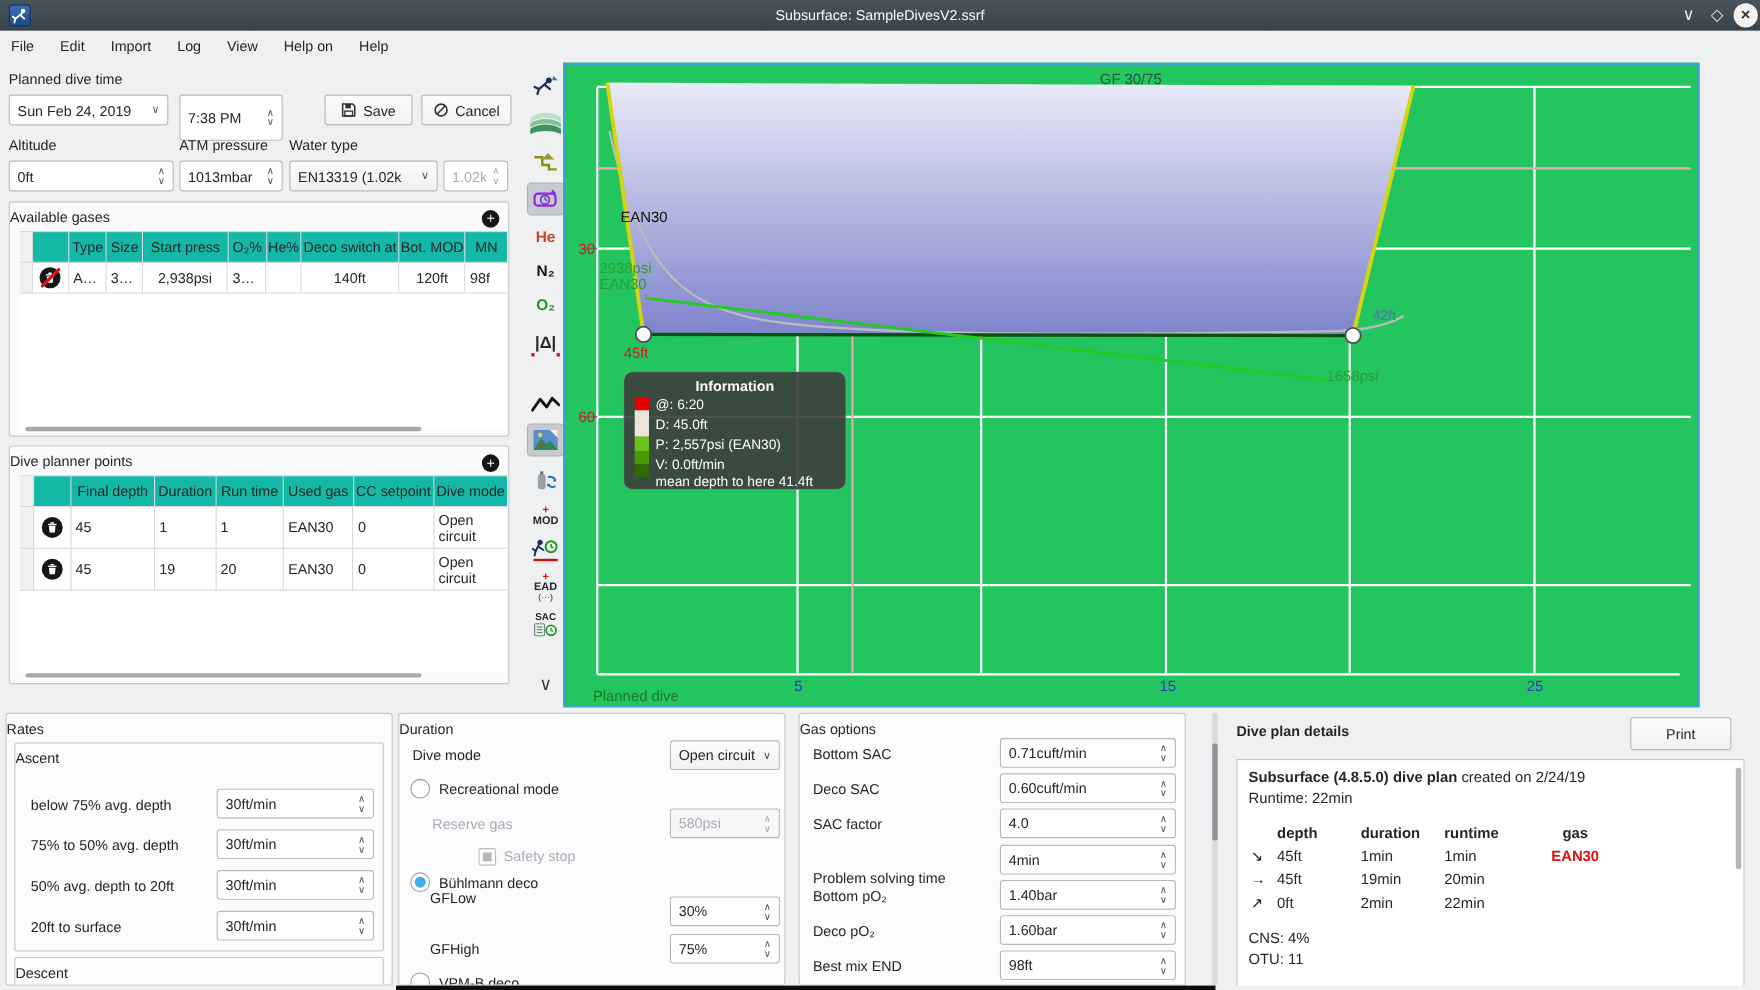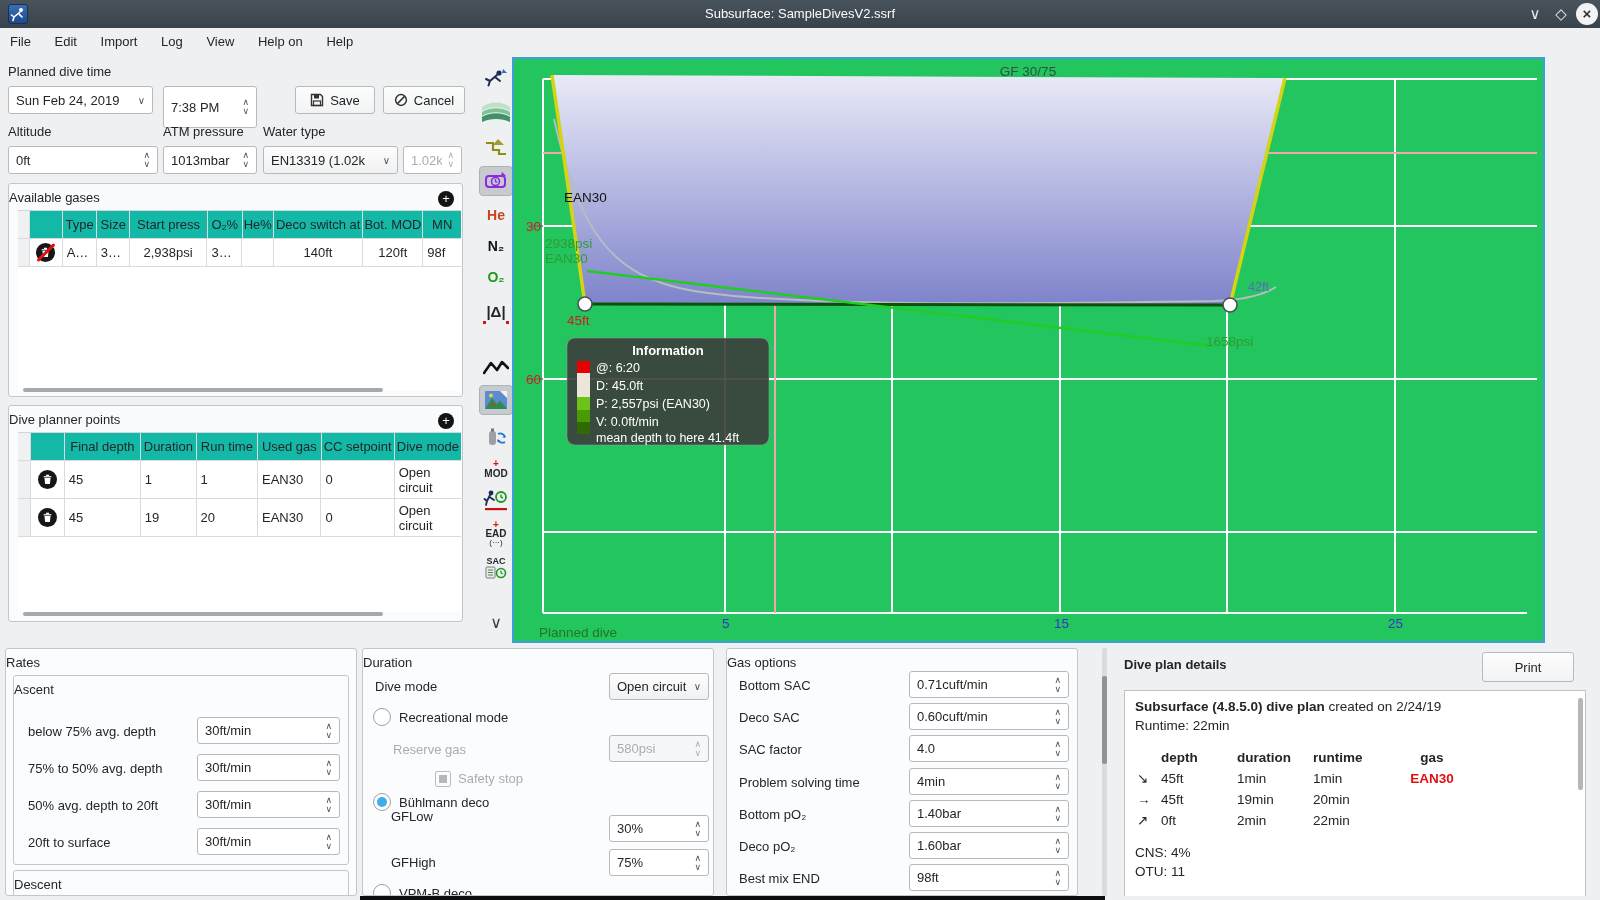--- a/index.html
+++ b/index.html
@@ -508,21 +508,21 @@
       </span>
     </div>
   <div class="lbl" style="left:12px;top:93px;">SAC factor</div>
   <div class="field abs" style="left:182px;top:86px;width:160px;height:27px;">
       <span class="grow">4.0</span>
       <span class="spinner">
         <span>∧</span>
         <span>∨</span>
       </span>
     </div>
-  <div class="lbl" style="left:12px;top:126px;text-align:right;">Problem solving time</div>
+  <div class="lbl" style="left:12px;top:142px;text-align:right;">Problem solving time</div>
   <div class="field abs" style="left:182px;top:119px;width:160px;height:27px;">
       <span class="grow">4min</span>
       <span class="spinner">
         <span>∧</span>
         <span>∨</span>
       </span>
     </div>
   <div class="lbl" style="left:12px;top:158px;">Bottom pO₂</div>
   <div class="field abs" style="left:182px;top:151px;width:160px;height:27px;">
       <span class="grow">1.40bar</span>

